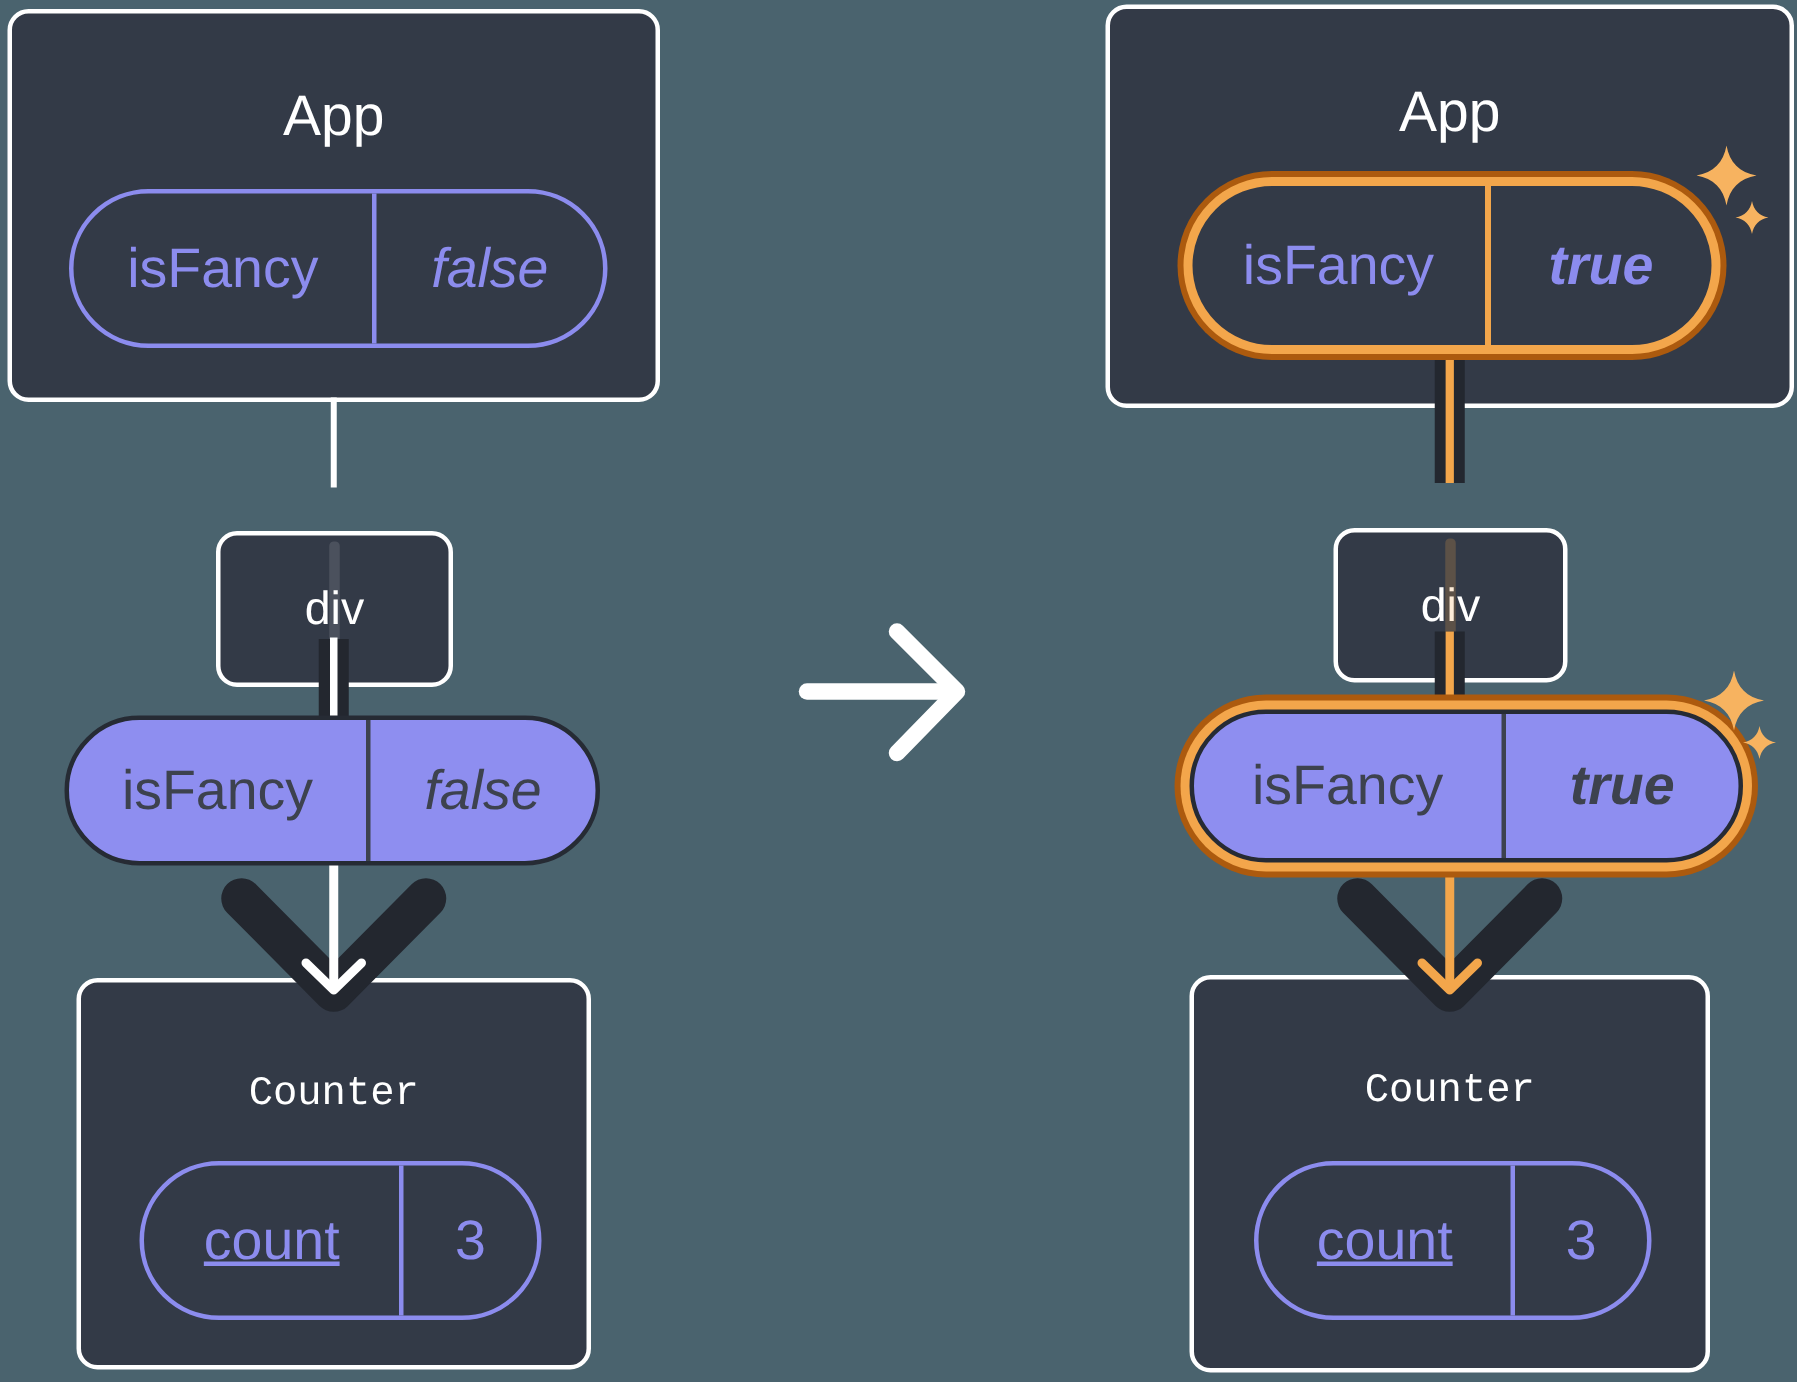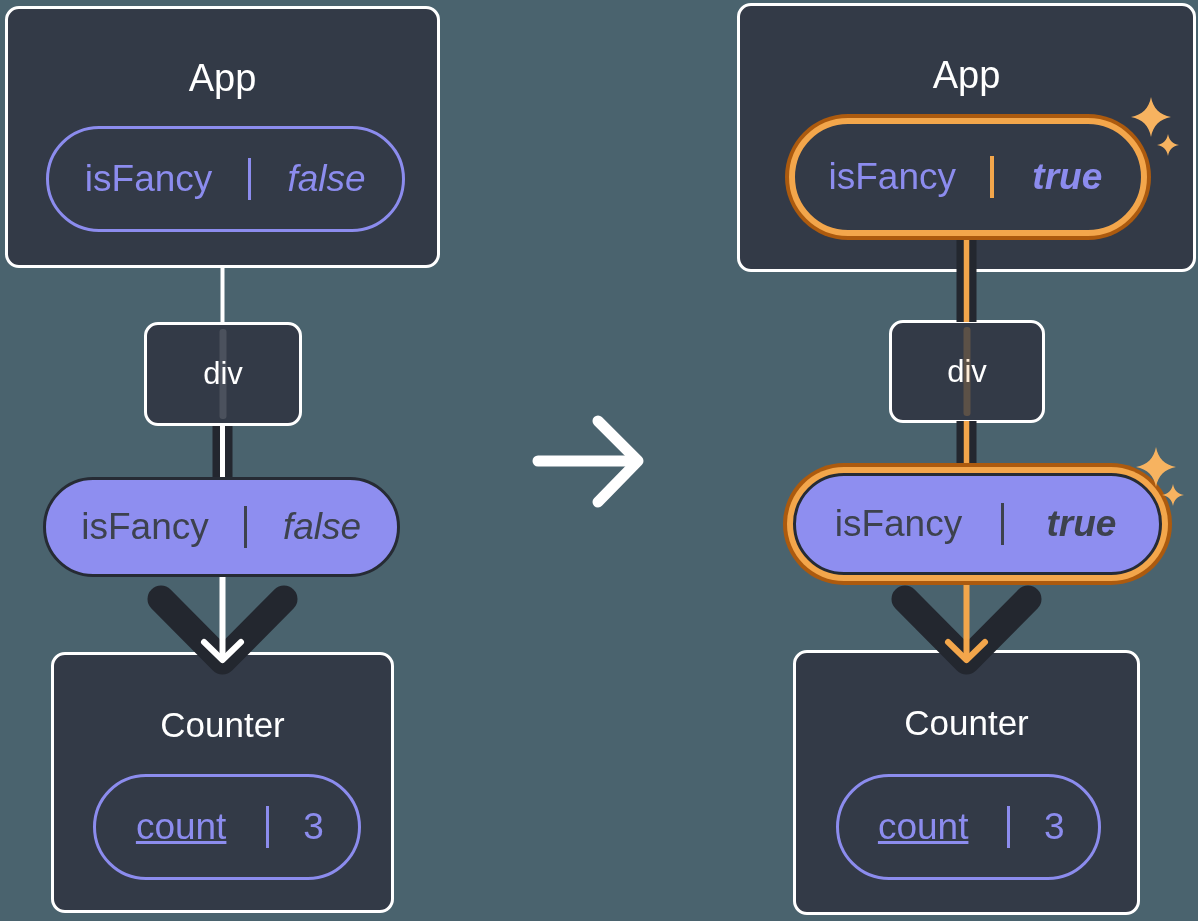--- a/index.html
+++ b/index.html
@@ -17,36 +17,35 @@
     background:#333A47;
     border:3px solid #FFFFFF;
     border-radius:14px;
     box-sizing:border-box;
   }
   .box-title {
     position:absolute; left:0; right:0;
     text-align:center; color:#FFFFFF; font-weight:500;
   }
   .app-title { top:48px; font-size:38px; }
-  .counter-title { top:50px; font-size:35px; }
+  .counter-title { top:60px; font-size:27px;font-family:Liberation Mono, monospace; }
   .div-box { display:flex; align-items:center; justify-content:center;
-             color:#FFFFFF; font-size:31px; font-weight:500; }
+             color:#FFFFFF; font-size:31px; font-weight:500;margin-top:32px; }
   .ghost-line {
     position:absolute; left:50%; transform:translateX(-50%);
     top:4px; bottom:4px; width:7px; border-radius:3px;
   }
   .ghost-white  { background:rgba(255,255,255,0.12); }
   .ghost-orange { background:rgba(243,166,75,0.22); }
 
   
   .pill {
     position:absolute; display:flex;
     border-radius:999px; box-sizing:border-box;
     font-size:37px;
-    align-items:center;
   }
   .pill .cell { display:flex; align-items:center; justify-content:center; min-width:0; }
   .split-57 .cell-name { flex:1.32; }
   .split-57 .cell-value { flex:1;font-style:italic; }
   .split-66 .cell-name { flex:1.92;text-decoration:underline; }
   .split-66 .cell-value { flex:1; }
 
   .outline-purple { border:3px solid #8C8CEE; color:#8C8CEE; background:transparent; }
   .outline-purple .cell-name { border-right:3px solid #8C8CEE; }
 

